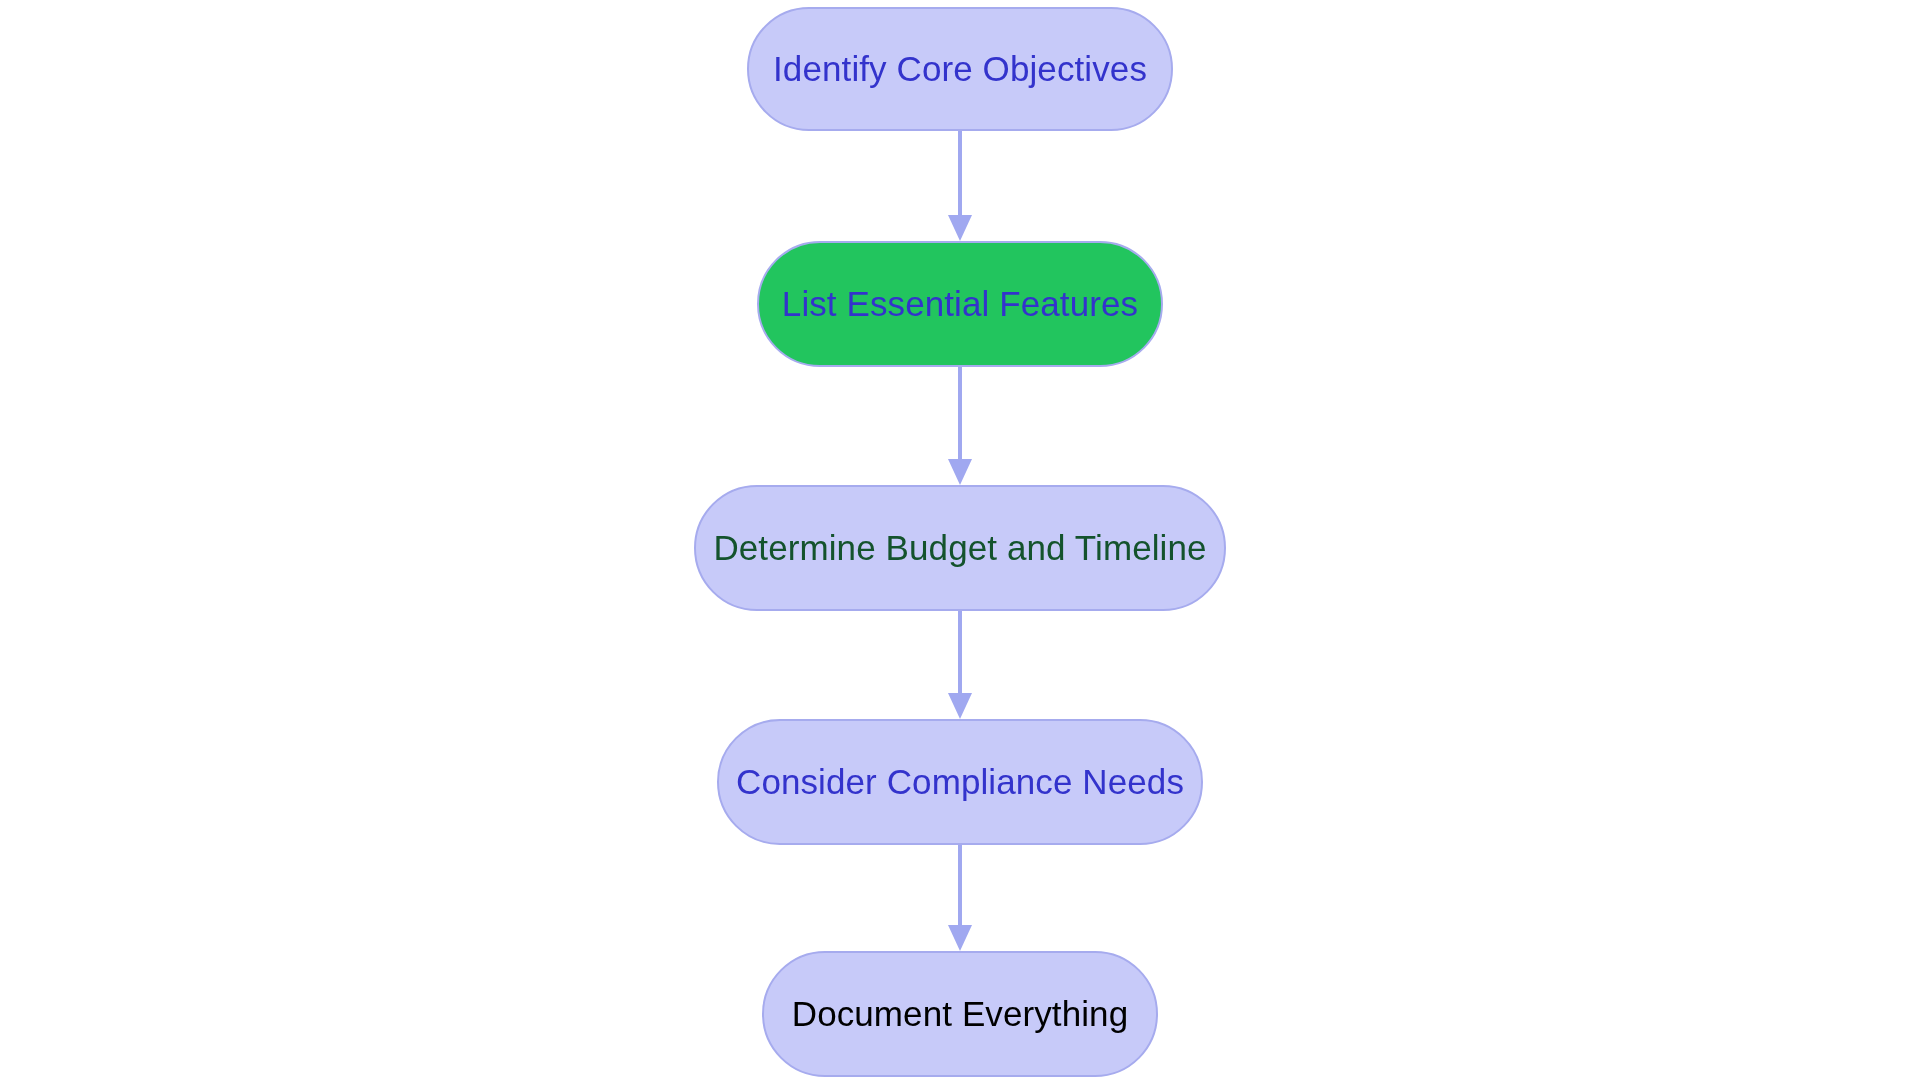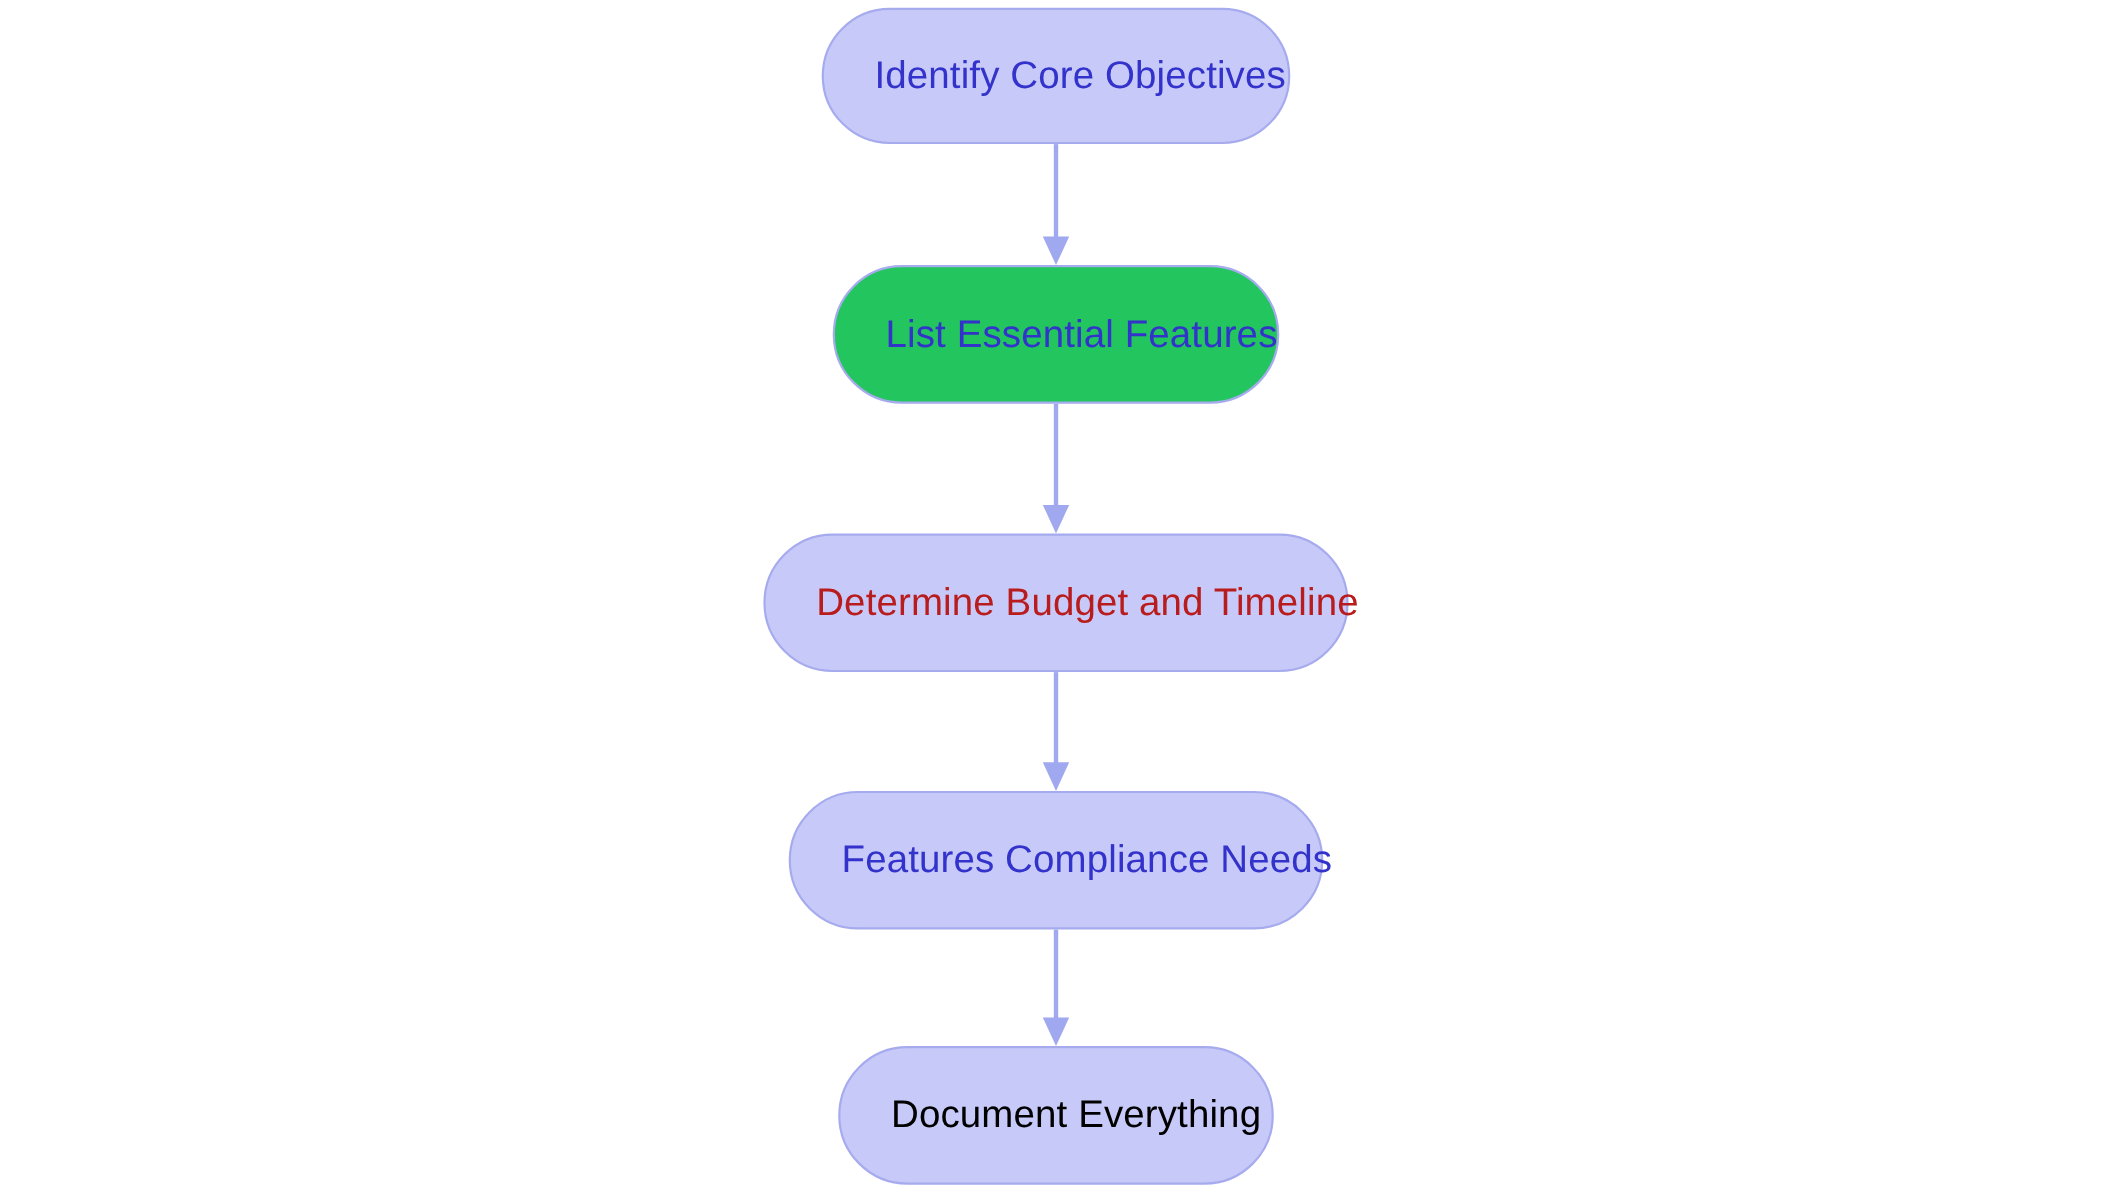--- a/index.html
+++ b/index.html
@@ -32,21 +32,21 @@
     flex-direction: column;
     align-items: center;
     justify-content: flex-start;
   }
 
   
   .flow-node {
     box-sizing: border-box;
     display: flex;
     align-items: center;
-    justify-content: flex-start;
+    justify-content: center;
     background: #c7caf9;
     border: 2px solid #a21caf;
     border-radius: 9999px;
     color: #3333cc;
     font-family: "Liberation Sans", sans-serif;
     font-size: 35px;
     font-weight: 400;
     letter-spacing: 0.1px;
     line-height: 1;
     white-space: nowrap;
@@ -119,31 +119,31 @@
 
     <div class="flow-node node-2" style="background: #22c55e; border-color: rgb(166, 171, 238); color: rgb(51, 51, 204);">
       <span class="node-label">List Essential Features</span>
     </div>
 
     <div class="flow-connector conn-2">
       <div class="connector-line" style="background: rgb(160, 168, 240);"></div>
       <div class="connector-head" style="border-top-color: rgb(160, 168, 240);"></div>
     </div>
 
-    <div class="flow-node node-3" style="background: rgb(199, 202, 249); border-color: rgb(166, 171, 238); color: #b91c1c;">
+    <div class="flow-node node-3" style="background: rgb(199, 202, 249); border-color: rgb(166, 171, 238); color: #14532d;">
       <span class="node-label">Determine Budget and Timeline</span>
     </div>
 
     <div class="flow-connector conn-3">
       <div class="connector-line" style="background: rgb(160, 168, 240);"></div>
       <div class="connector-head" style="border-top-color: rgb(160, 168, 240);"></div>
     </div>
 
     <div class="flow-node node-4" style="background: rgb(199, 202, 249); border-color: rgb(166, 171, 238); color: rgb(51, 51, 204);">
-      <span class="node-label">Features Compliance Needs</span>
+      <span class="node-label">Consider Compliance Needs</span>
     </div>
 
     <div class="flow-connector conn-4">
       <div class="connector-line" style="background: rgb(160, 168, 240);"></div>
       <div class="connector-head" style="border-top-color: rgb(160, 168, 240);"></div>
     </div>
 
     <div class="flow-node node-5" style="background: rgb(199, 202, 249); border-color: rgb(166, 171, 238); color: #000000;">
       <span class="node-label">Document Everything</span>
     </div>

